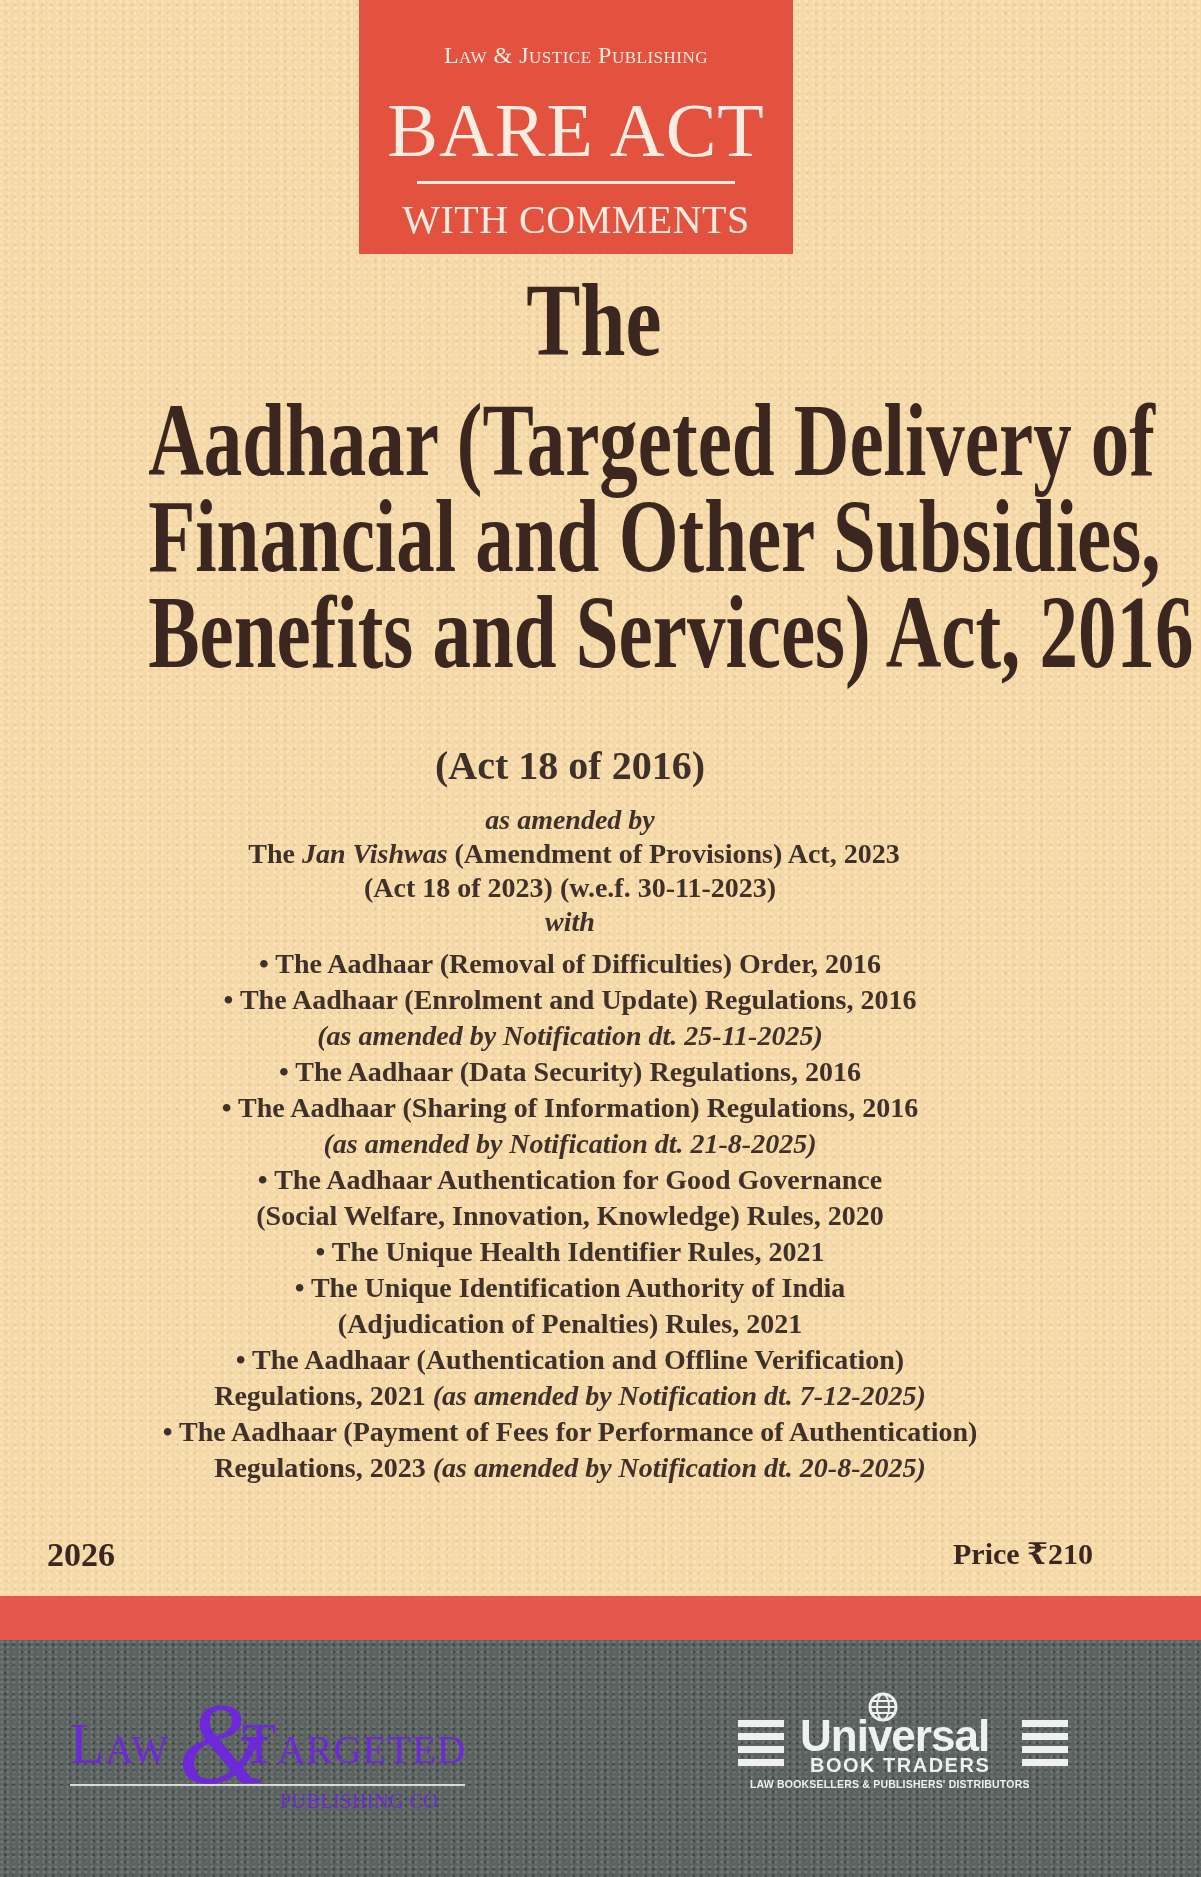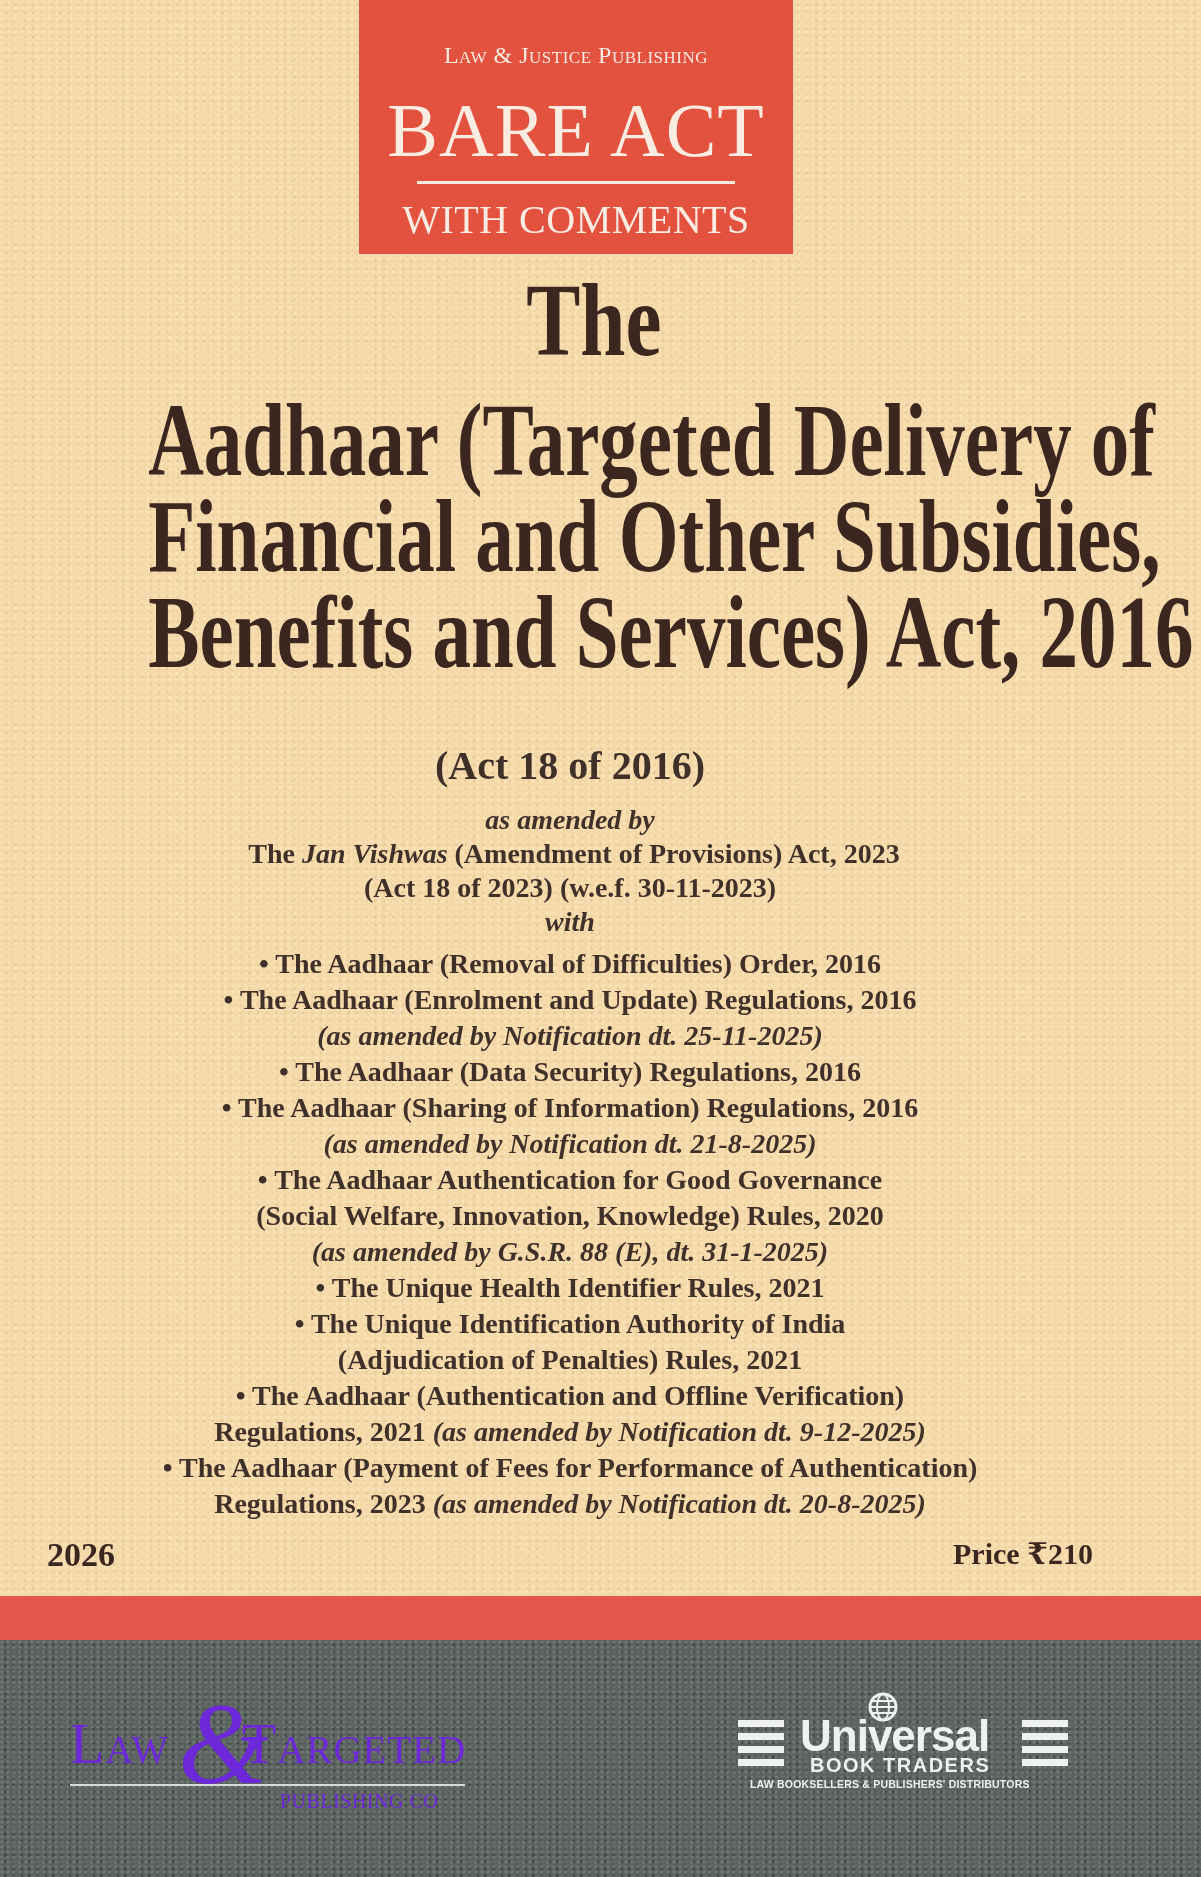--- a/index.html
+++ b/index.html
@@ -219,29 +219,28 @@
   <span class="ln">• The Aadhaar (Enrolment and Update) Regulations, 2016</span>
   <span class="ln it">(as amended by Notification dt. 25-11-2025)</span>
 
   <span class="ln">• The Aadhaar (Data Security) Regulations, 2016</span>
 
   <span class="ln">• The Aadhaar (Sharing of Information) Regulations, 2016</span>
   <span class="ln it">(as amended by Notification dt. 21-8-2025)</span>
 
   <span class="ln">• The  Aadhaar Authentication for Good Governance</span>
   <span class="ln">(Social Welfare, Innovation, Knowledge) Rules, 2020</span>
-  <span class="ln it">(as amended by G.S.R. 88 (E), dt. 31-1-2025)</span>
 
   <span class="ln">• The Unique Health Identifier Rules, 2021</span>
 
   <span class="ln">• The Unique Identification Authority of India</span>
   <span class="ln">(Adjudication of Penalties) Rules, 2021</span>
 
   <span class="ln">• The Aadhaar (Authentication and Offline Verification)</span>
-  <span class="ln"><span>Regulations, 2021 </span><span class="it">(as amended by Notification dt. 9-12-2025)</span></span>
+  <span class="ln"><span>Regulations, 2021 </span><span class="it">(as amended by Notification dt. 7-12-2025)</span></span>
 
   <span class="ln">• The Aadhaar (Payment of Fees for Performance of Authentication)</span>
   <span class="ln"><span>Regulations, 2023 </span><span class="it">(as amended by Notification dt. 20-8-2025)</span></span>
 </div>
 
 <div class="year">2026</div>
 <div class="price">Price ₹210</div>
 
 <div class="red-band"></div>
 <div class="grey-band"></div>

